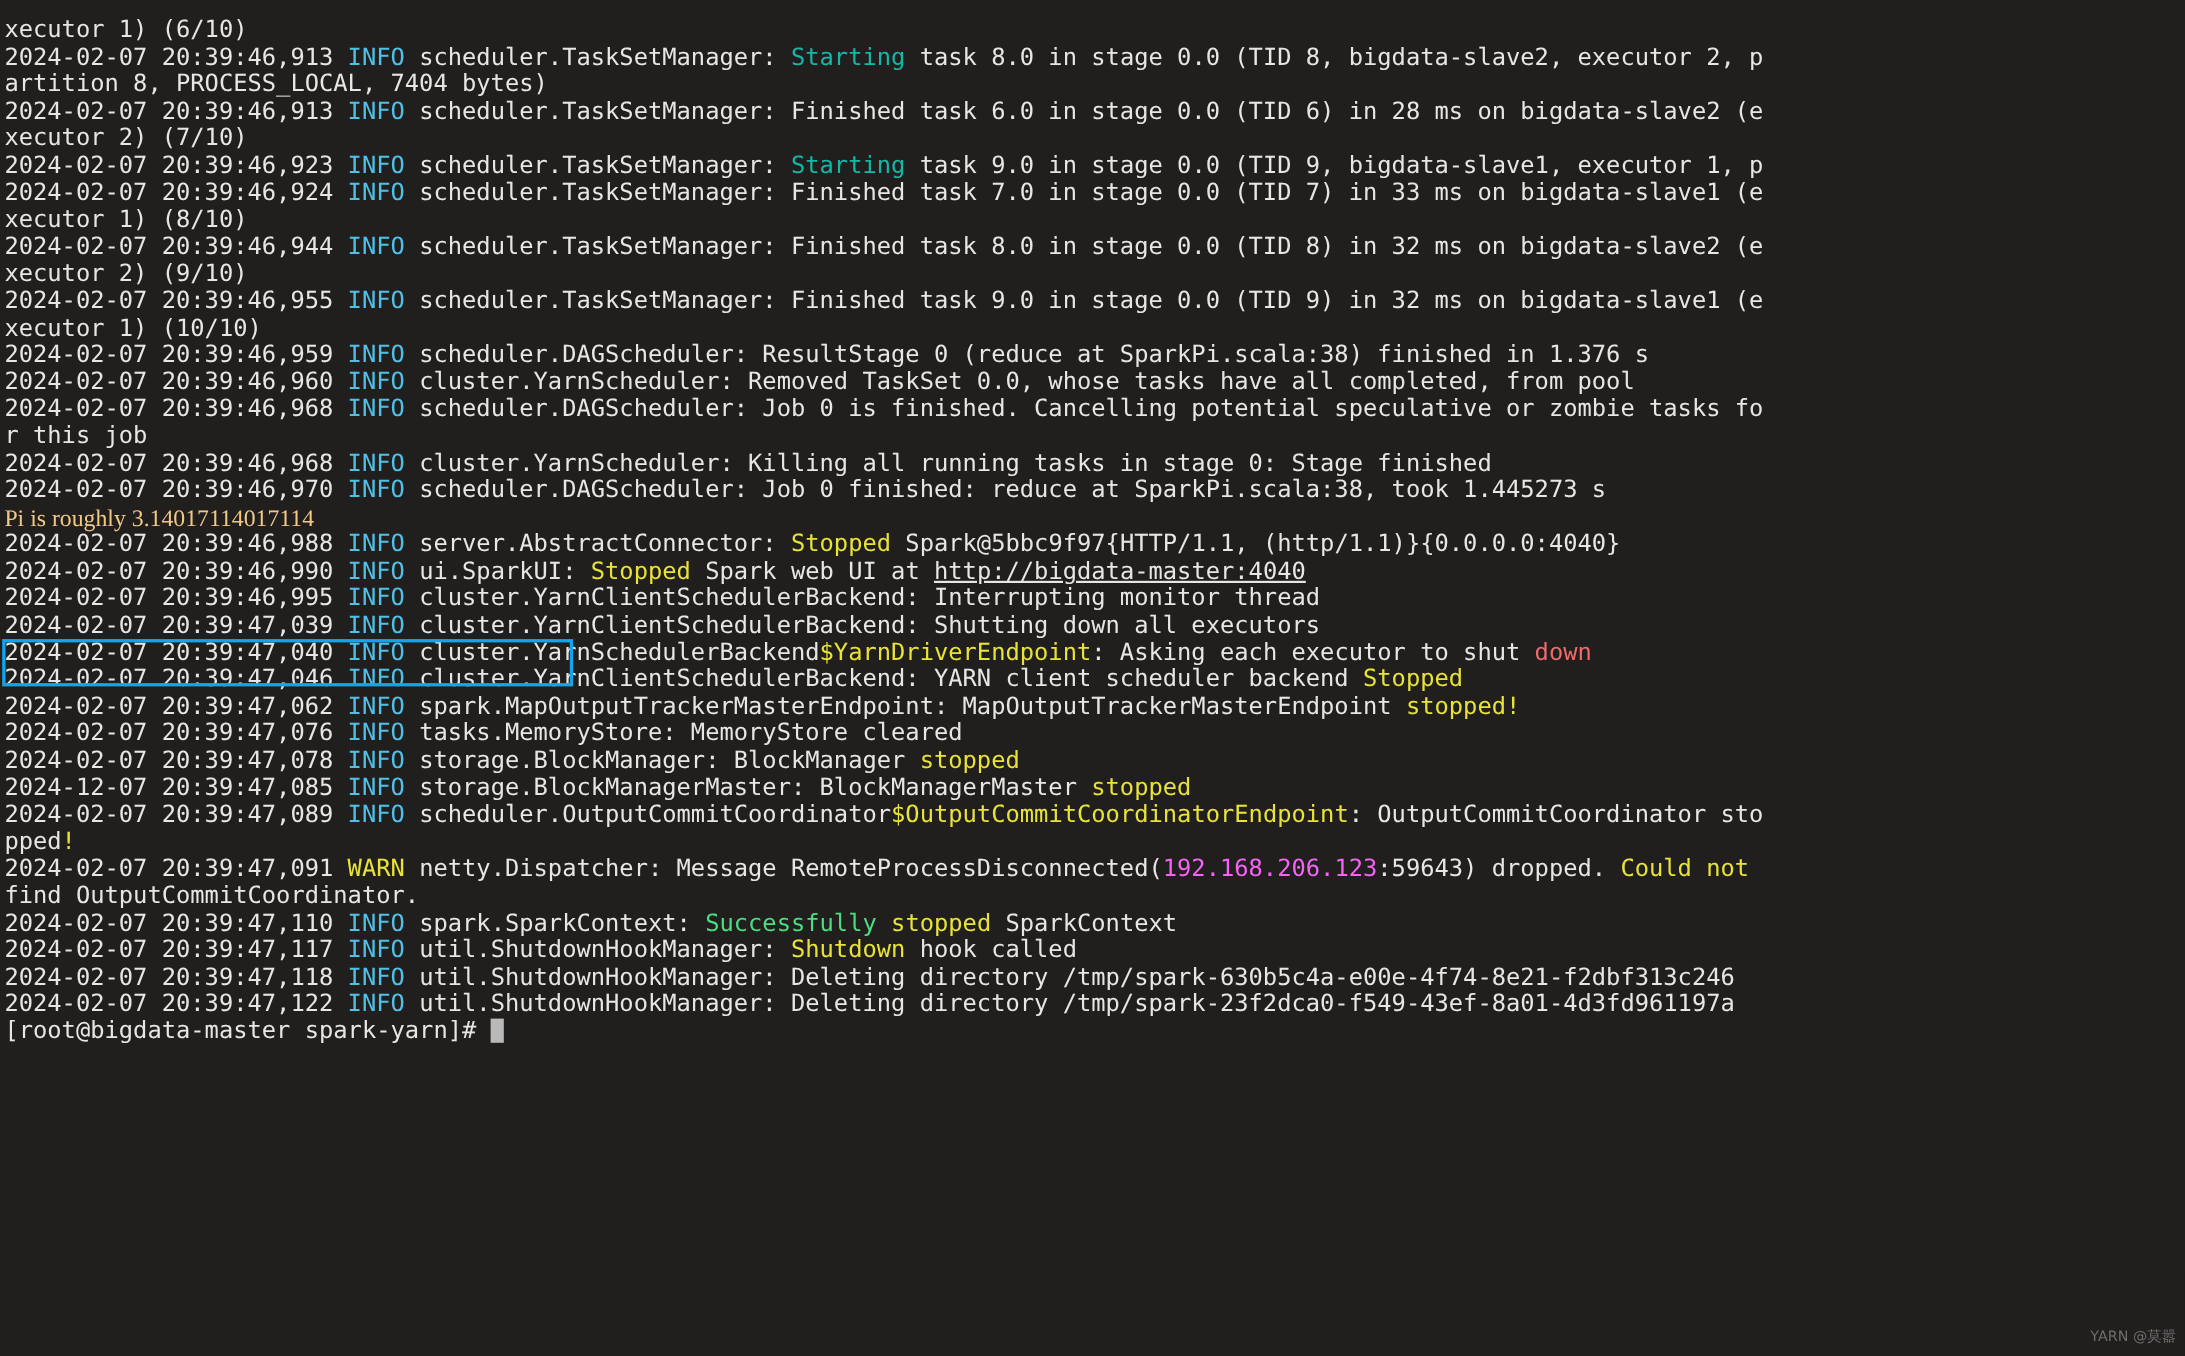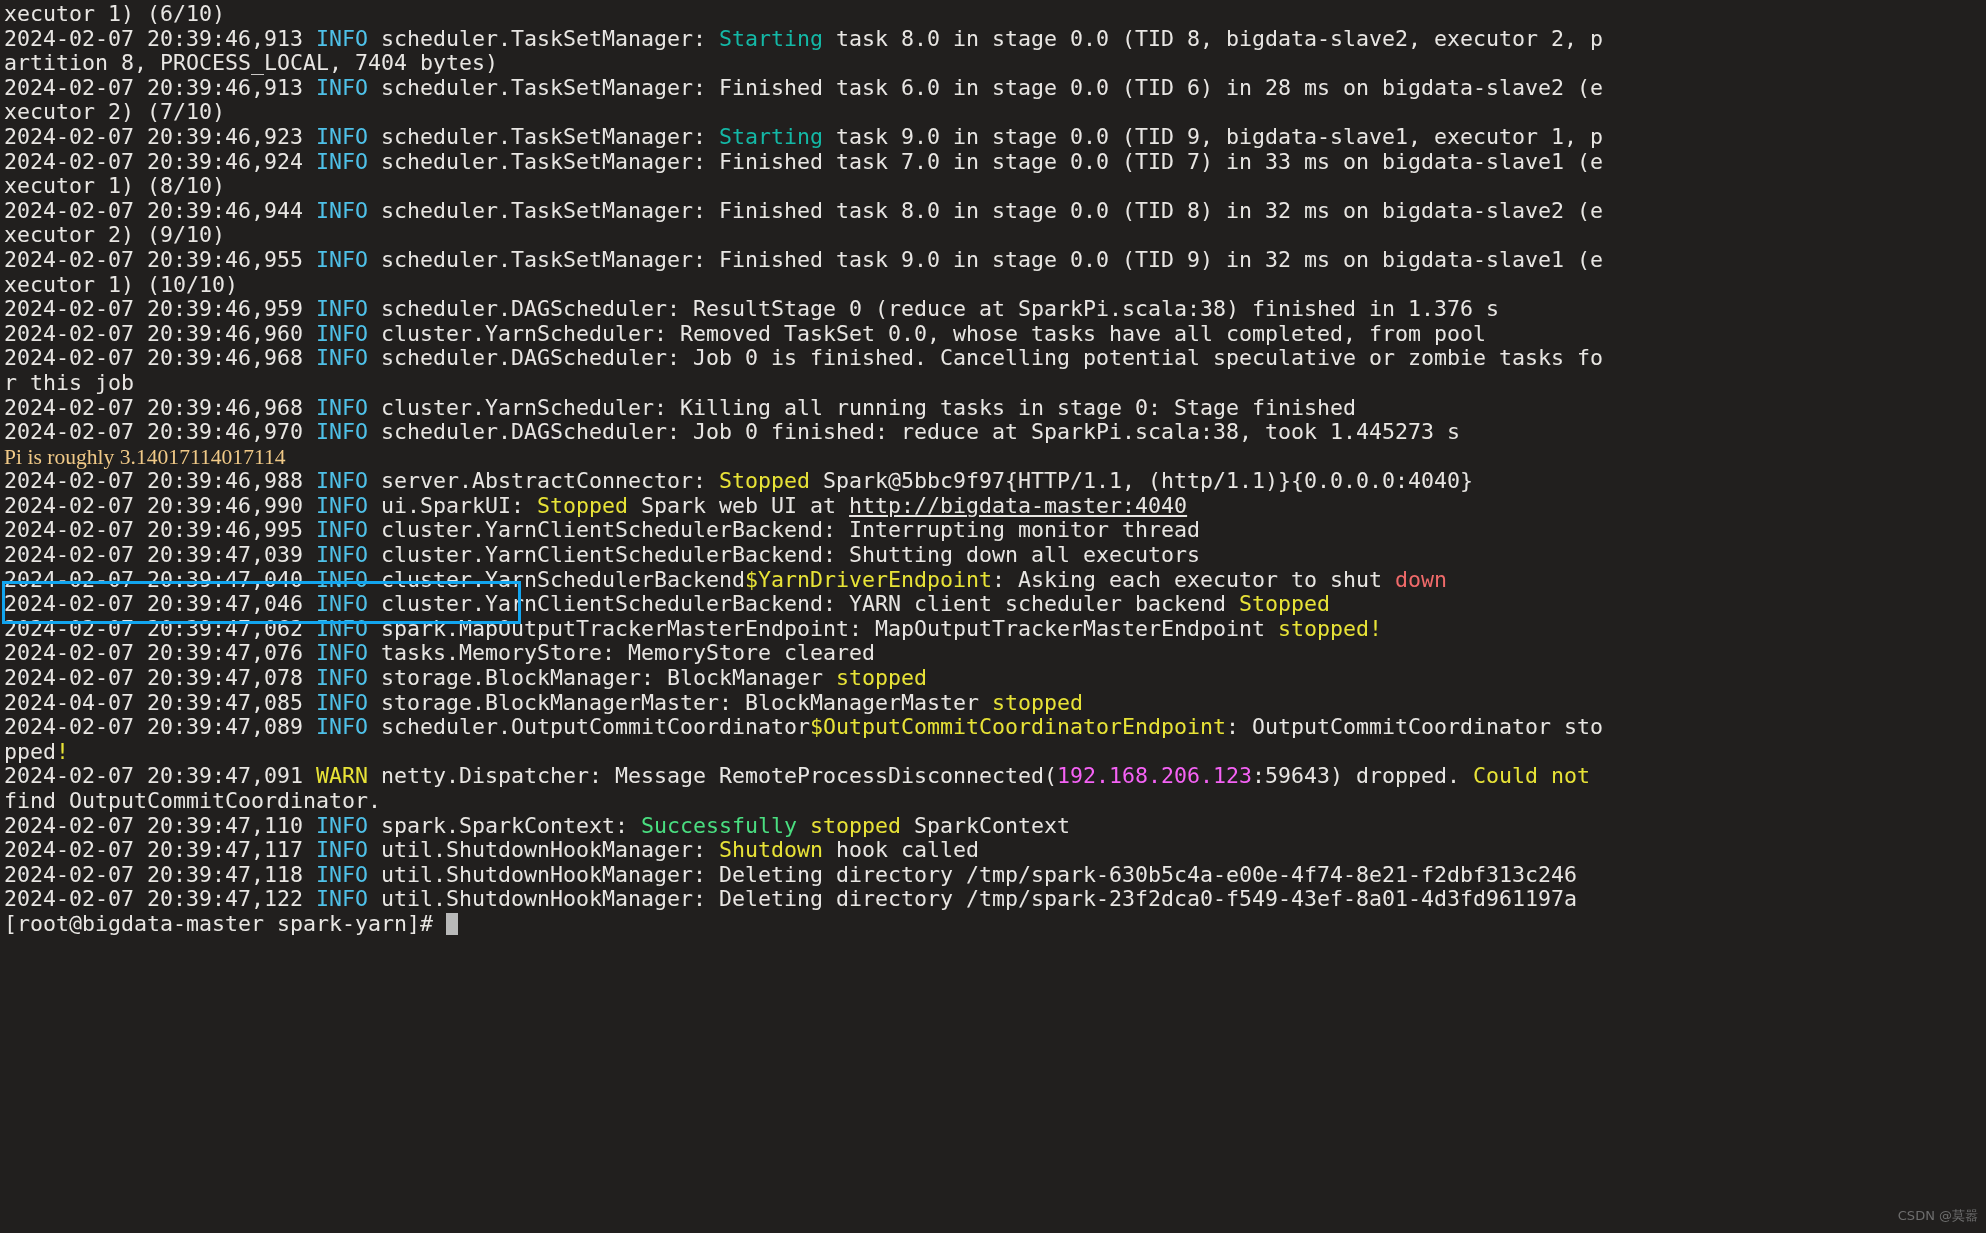--- a/index.html
+++ b/index.html
@@ -10,21 +10,21 @@
   #terminal {
     position: relative;
     width: 1986px;
     height: 1233px;
     background: #211f1e;
     font-family: "DejaVu Sans Mono", "Liberation Mono", monospace;
     font-size: 21.6px;
     line-height: 24.6px;
     color: #e8e6e3;
     overflow: hidden;
-    padding: 2px 0 0 4px;
+    padding: 16px 0 0 4px;
     box-sizing: border-box;
     letter-spacing: 0px;
   }
   .line {
     white-space: pre;
     height: 24.6px;
     font-size: 21.6px;
   }
   .info   { color: #4fc1e9; margin-top: 16px; }
   .warn   { color: #e8e337; }
@@ -125,21 +125,21 @@
   <div class="line"><span>2024-02-07 20:39:47,040 </span><span class="info">INFO</span><span> cluster.YarnSchedulerBackend</span><span class="yellow">$YarnDriverEndpoint</span><span>: Asking each executor to shut </span><span class="red">down</span></div>
 
   <div class="line"><span>2024-02-07 20:39:47,046 </span><span class="info">INFO</span><span> cluster.YarnClientSchedulerBackend: YARN client scheduler backend </span><span class="yellow">Stopped</span></div>
 
   <div class="line"><span>2024-02-07 20:39:47,062 </span><span class="info">INFO</span><span> spark.MapOutputTrackerMasterEndpoint: MapOutputTrackerMasterEndpoint </span><span class="yellow">stopped!</span></div>
 
   <div class="line"><span>2024-02-07 20:39:47,076 </span><span class="info">INFO</span><span> tasks.MemoryStore: MemoryStore cleared</span></div>
 
   <div class="line"><span>2024-02-07 20:39:47,078 </span><span class="info">INFO</span><span> storage.BlockManager: BlockManager </span><span class="yellow">stopped</span></div>
 
-  <div class="line"><span>2024-04-07 20:39:47,085 </span><span class="info">INFO</span><span> storage.BlockManagerMaster: BlockManagerMaster </span><span class="yellow">stopped</span></div>
+  <div class="line"><span>2024-12-07 20:39:47,085 </span><span class="info">INFO</span><span> storage.BlockManagerMaster: BlockManagerMaster </span><span class="yellow">stopped</span></div>
 
   <div class="line"><span>2024-02-07 20:39:47,089 </span><span class="info">INFO</span><span> scheduler.OutputCommitCoordinator</span><span class="yellow">$OutputCommitCoordinatorEndpoint</span><span>: OutputCommitCoordinator sto</span></div>
 
   <div class="line"><span>pped</span><span class="yellow">!</span></div>
 
   <div class="line"><span>2024-02-07 20:39:47,091 </span><span class="warn">WARN</span><span> netty.Dispatcher: Message RemoteProcessDisconnected(</span><span class="magenta">192.168.206.123</span><span>:59643) dropped. </span><span class="yellow">Could not</span></div>
 
   <div class="line"><span>find OutputCommitCoordinator.</span></div>
 
   <div class="line"><span>2024-02-07 20:39:47,110 </span><span class="info">INFO</span><span> spark.SparkContext: </span><span class="ok">Successfully</span><span> </span><span class="yellow">stopped</span><span> SparkContext</span></div>
@@ -147,14 +147,14 @@
   <div class="line"><span>2024-02-07 20:39:47,117 </span><span class="info">INFO</span><span> util.ShutdownHookManager: </span><span class="yellow">Shutdown</span><span> hook called</span></div>
 
   <div class="line"><span>2024-02-07 20:39:47,118 </span><span class="info">INFO</span><span> util.ShutdownHookManager: Deleting directory /tmp/spark-630b5c4a-e00e-4f74-8e21-f2dbf313c246</span></div>
 
   <div class="line"><span>2024-02-07 20:39:47,122 </span><span class="info">INFO</span><span> util.ShutdownHookManager: Deleting directory /tmp/spark-23f2dca0-f549-43ef-8a01-4d3fd961197a</span></div>
 
   <div class="line"><span>[root@bigdata-master spark-yarn]# </span><span id="cursor"></span></div>
 
   <div id="pi-highlight"></div>
 
-  <div id="watermark">CSDN @莫嚣</div>
+  <div id="watermark">YARN @莫嚣</div>
 </div>
 
 </body></html>

